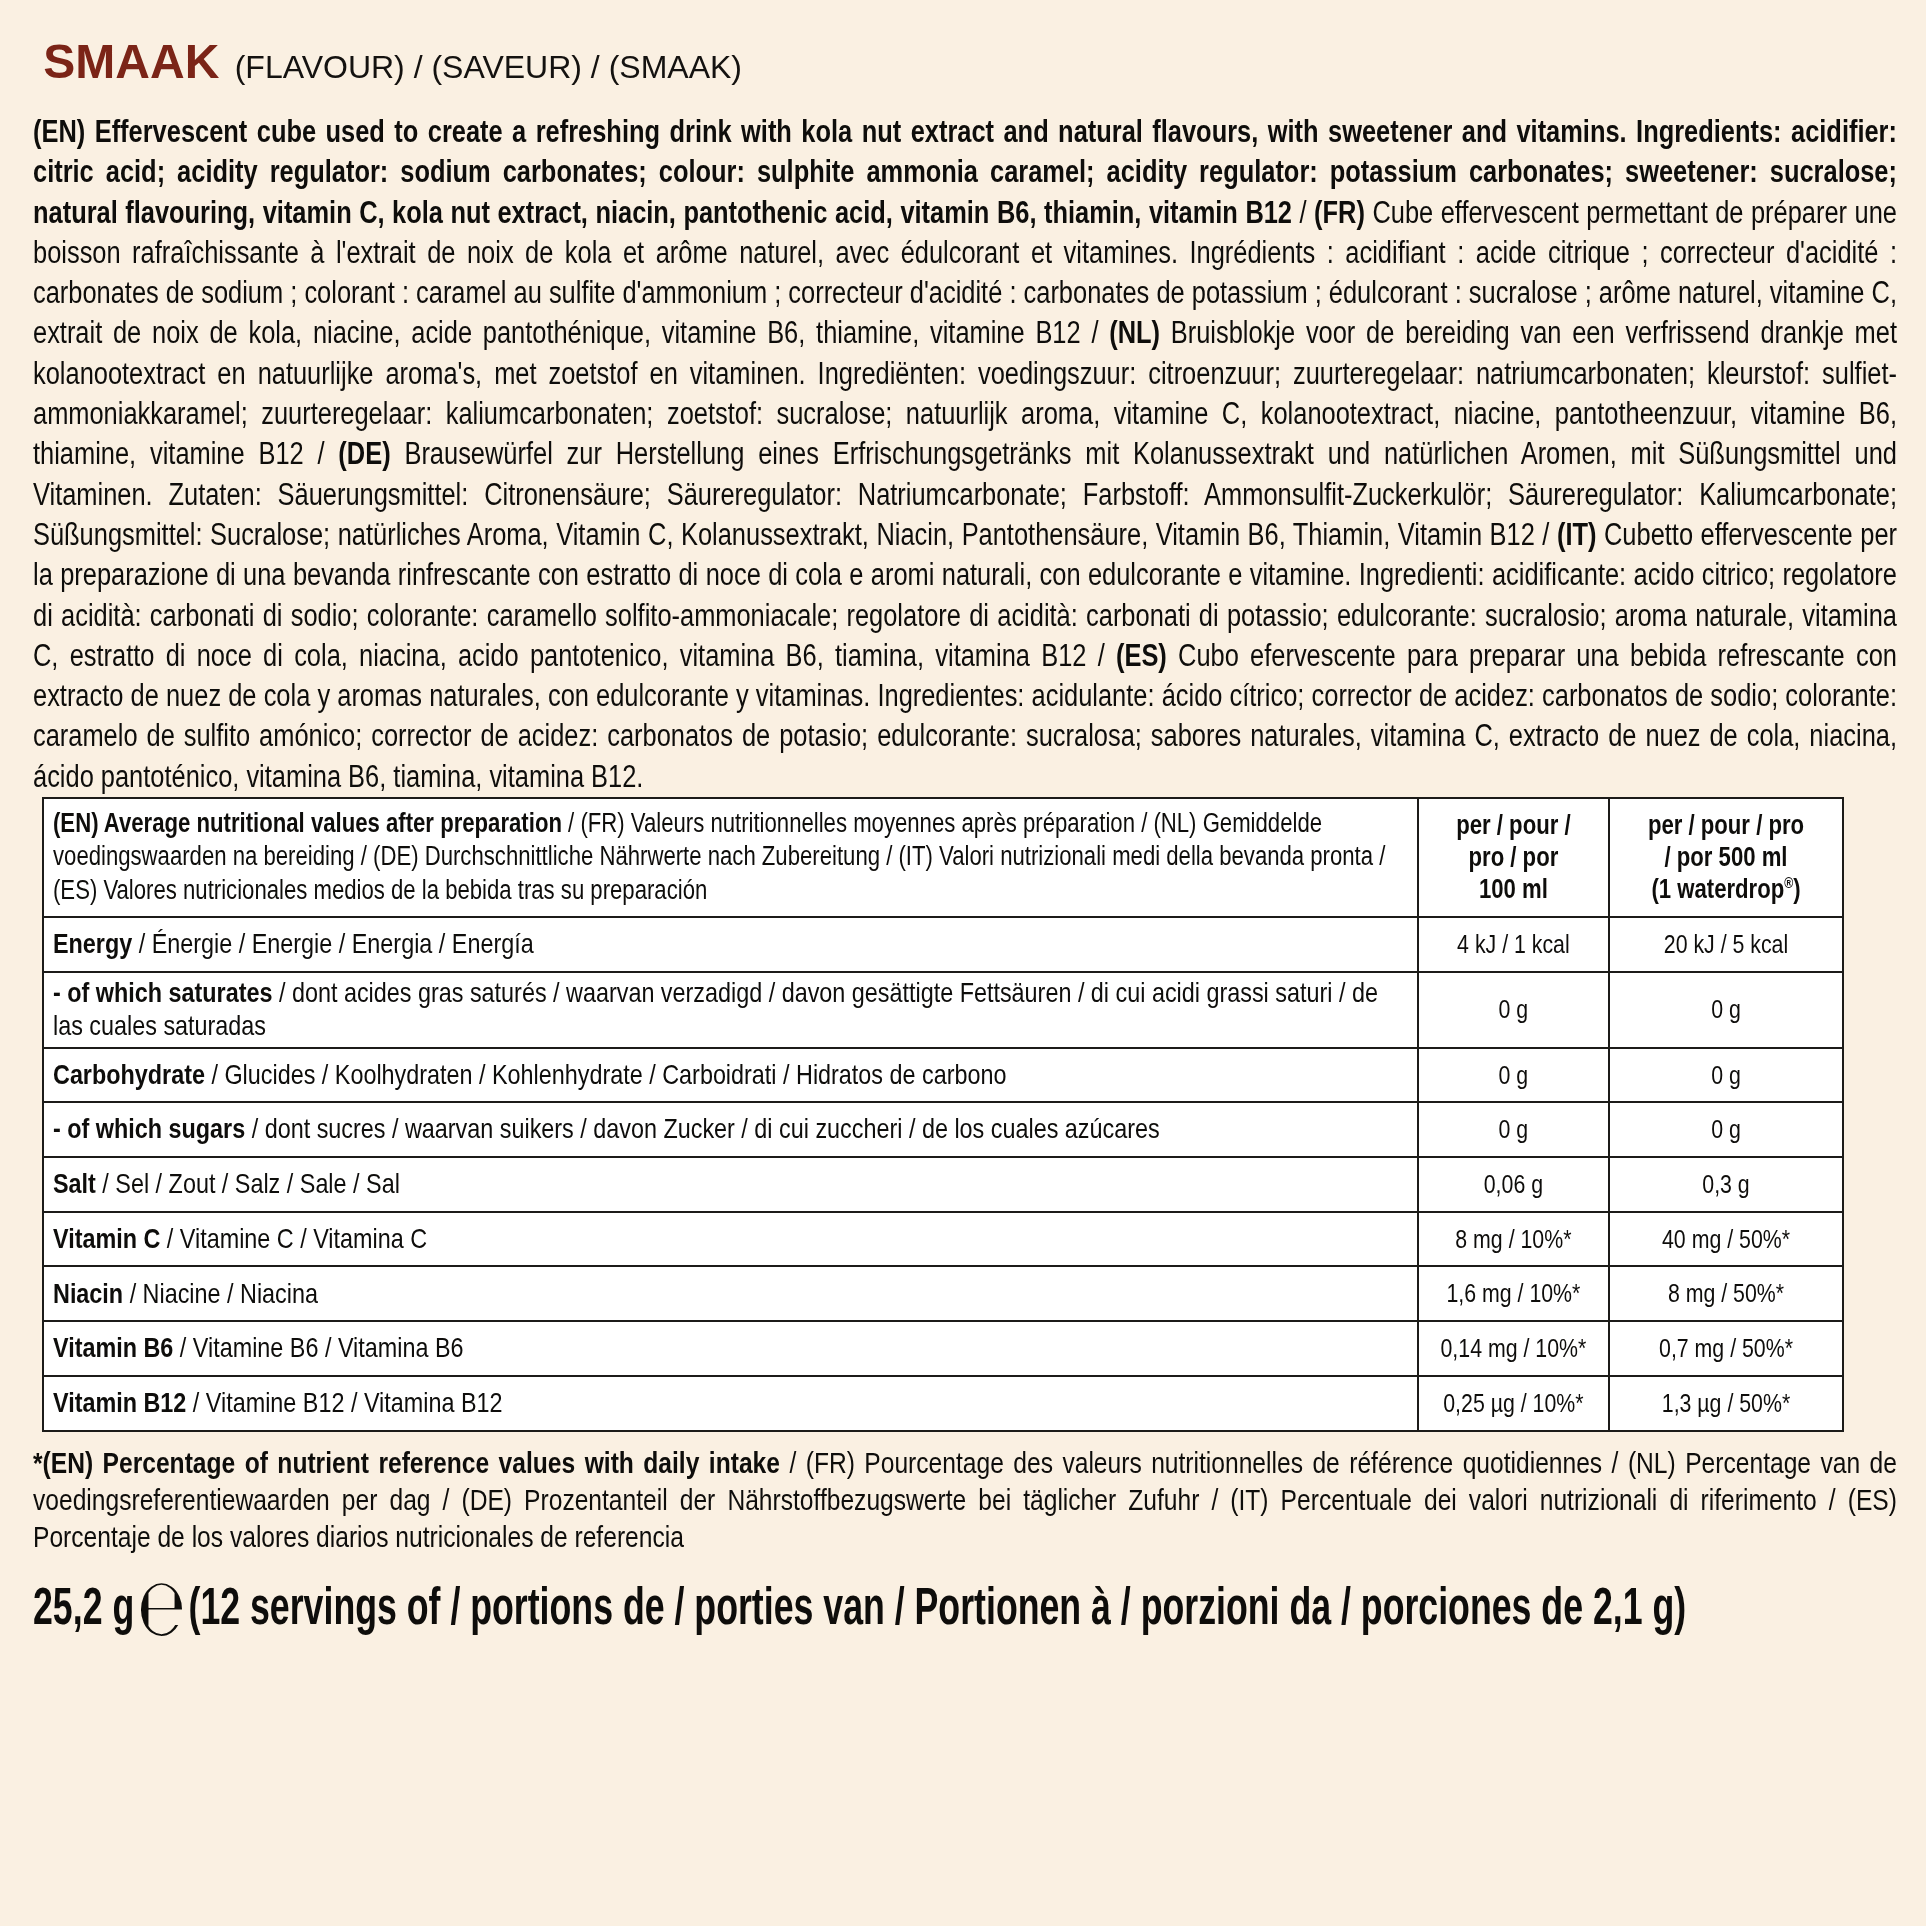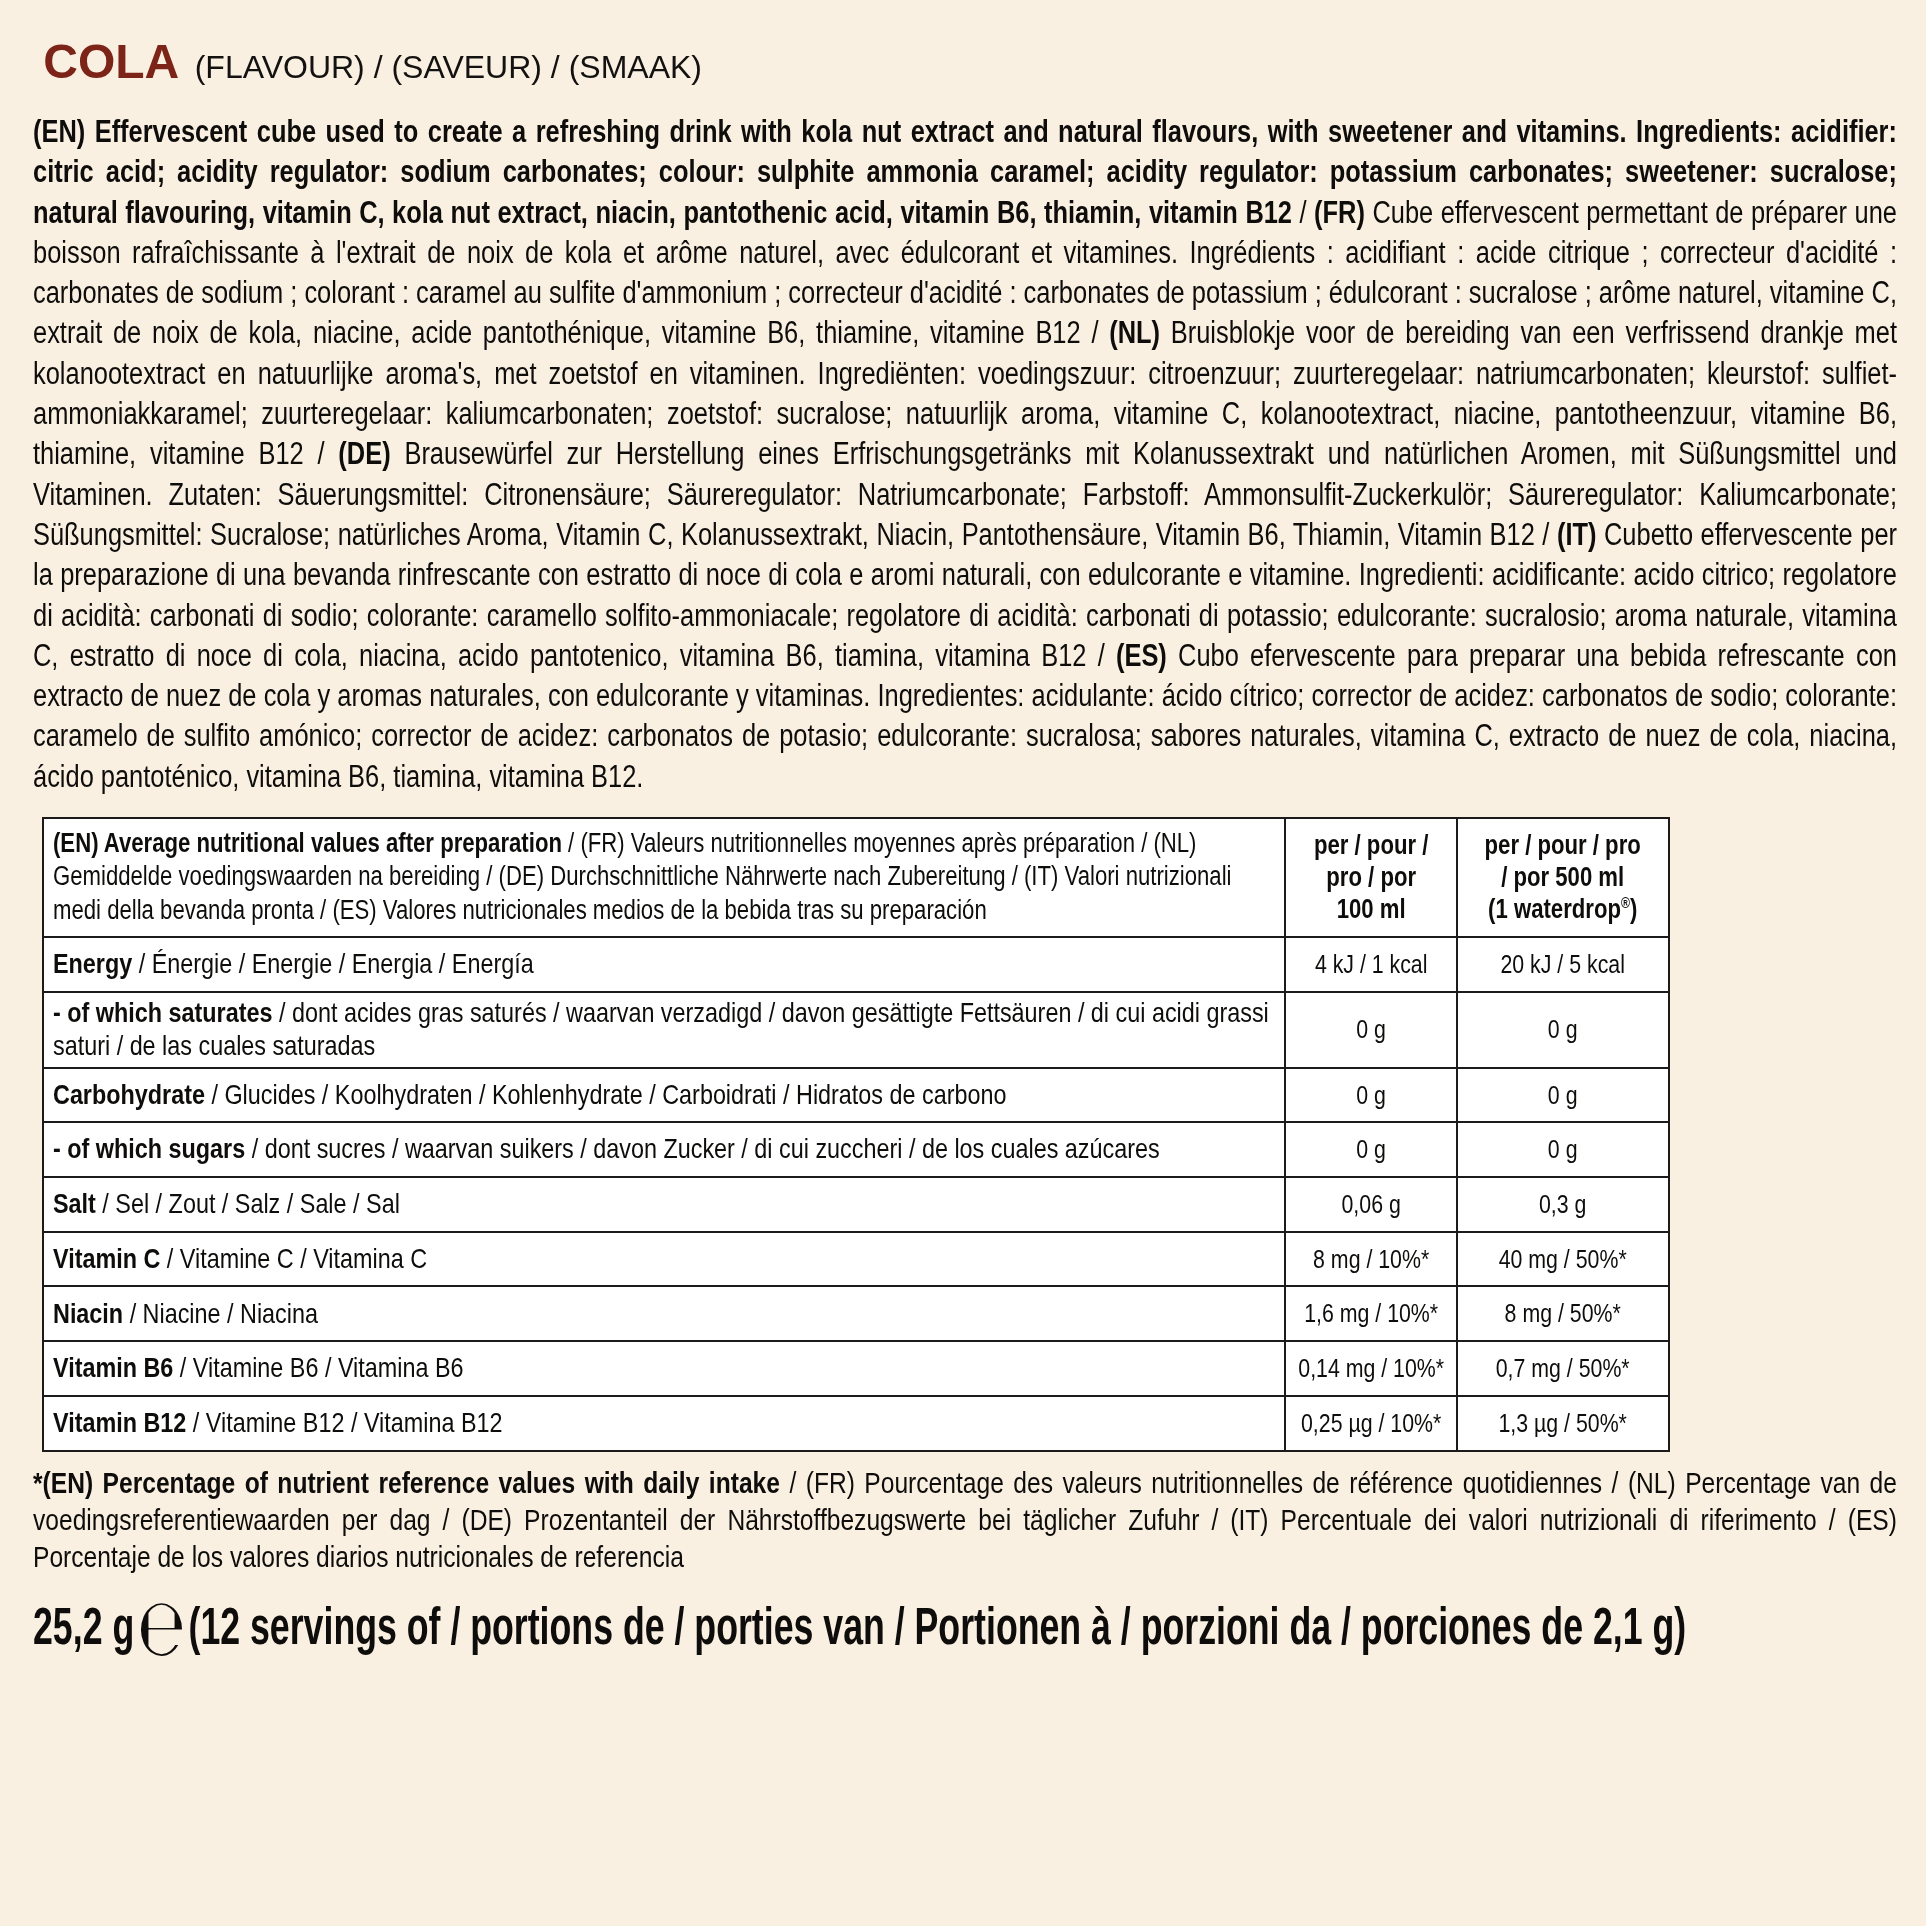--- a/index.html
+++ b/index.html
@@ -19,22 +19,22 @@
   .title-row { display:flex; align-items:baseline; gap:15.4px; margin:0 0 23px 12.3px; }
   .title-name { font-size:48px; font-weight:bold; color:#7b2417; letter-spacing:0; }
   .title-qualifier { font-size:32px; color:#141210;text-align:center; }
 
   .ingredients {
     font-size:31px; line-height:1.30; text-align:justify;
     margin-left:1.5px;
   }
 
   table.nutrition {
-    margin-top:20px; margin-left:10.8px;
-    width:1628px; table-layout:fixed;
+    margin-left:10.8px;
+    width:1802px; table-layout:fixed;
     border-collapse:collapse; background:#ffffff;
   }
   table.nutrition th, table.nutrition td {
     border:2.3px solid #1c1b19; vertical-align:middle;
   }
   col.c-label { width:76.4%; }
   col.c-100   { width:10.6%; }
   col.c-500   { width:13.0%; }
   th.lbl { text-align:left; font-weight:normal; font-size:27px; line-height:1.24; padding:7.7px 7.7px 9.2px 9.2px; }
   th.val { font-weight:bold; font-size:27px; line-height:1.18; text-align:center; padding:6.2px 0; }
@@ -54,21 +54,21 @@
     font-size:80px; line-height:0; vertical-align:-10.8px; margin:0 4.6px;
   }
   sup { font-size:0.55em; }
 </style>
 </head>
 <body>
 
 <div class="page">
 
   <div class="title-row">
-    <span class="title-name">COLA</span>
+    <span class="title-name">SMAAK</span>
     <span class="title-qualifier">(FLAVOUR) / (SAVEUR) / (SMAAK)</span>
   </div>
 
   <div class="ingredients cx82"><span class="b">(EN) Effervescent cube used to create a refreshing drink with kola nut extract and natural flavours, with sweetener and vitamins. Ingredients: acidifier: citric acid; acidity regulator: sodium carbonates; colour: sulphite ammonia caramel; acidity regulator: potassium carbonates; sweetener: sucralose; natural flavouring, vitamin C, kola nut extract, niacin, pantothenic acid, vitamin B6, thiamin, vitamin B12</span><span> / </span><span class="b">(FR)</span><span> Cube effervescent permettant de préparer une boisson rafraîchissante à l'extrait de noix de kola et arôme naturel, avec édulcorant et vitamines. Ingrédients : acidifiant : acide citrique ; correcteur d'acidité : carbonates de sodium ; colorant : caramel au sulfite d'ammonium ; correcteur d'acidité : carbonates de potassium ; édulcorant : sucralose ; arôme naturel, vitamine C, extrait de noix de kola, niacine, acide pantothénique, vitamine B6, thiamine, vitamine B12</span><span> / </span><span class="b">(NL)</span><span> Bruisblokje voor de bereiding van een verfrissend drankje met kolanootextract en natuurlijke aroma's, met zoetstof en vitaminen. Ingrediënten: voedingszuur: citroenzuur; zuurteregelaar: natriumcarbonaten; kleurstof: sulfiet-ammoniakkaramel; zuurteregelaar: kaliumcarbonaten; zoetstof: sucralose; natuurlijk aroma, vitamine C, kolanootextract, niacine, pantotheenzuur, vitamine B6, thiamine, vitamine B12</span><span> / </span><span class="b">(DE)</span><span> Brausewürfel zur Herstellung eines Erfrischungsgetränks mit Kolanussextrakt und natürlichen Aromen, mit Süßungsmittel und Vitaminen. Zutaten: Säuerungsmittel: Citronensäure; Säureregulator: Natriumcarbonate; Farbstoff: Ammonsulfit-Zuckerkulör; Säureregulator: Kaliumcarbonate; Süßungsmittel: Sucralose; natürliches Aroma, Vitamin C, Kolanussextrakt, Niacin, Pantothensäure, Vitamin B6, Thiamin, Vitamin B12</span><span> / </span><span class="b">(IT)</span><span> Cubetto effervescente per la preparazione di una bevanda rinfrescante con estratto di noce di cola e aromi naturali, con edulcorante e vitamine. Ingredienti: acidificante: acido citrico; regolatore di acidità: carbonati di sodio; colorante: caramello solfito-ammoniacale; regolatore di acidità: carbonati di potassio; edulcorante: sucralosio; aroma naturale, vitamina C, estratto di noce di cola, niacina, acido pantotenico, vitamina B6, tiamina, vitamina B12</span><span> / </span><span class="b">(ES)</span><span> Cubo efervescente para preparar una bebida refrescante con extracto de nuez de cola y aromas naturales, con edulcorante y vitaminas. Ingredientes: acidulante: ácido cítrico; corrector de acidez: carbonatos de sodio; colorante: caramelo de sulfito amónico; corrector de acidez: carbonatos de potasio; edulcorante: sucralosa; sabores naturales, vitamina C, extracto de nuez de cola, niacina, ácido pantoténico, vitamina B6, tiamina, vitamina B12.</span></div>
 
   <table class="nutrition">
     <colgroup>
       <col class="c-label">
         <col class="c-100">
         <col class="c-500">

